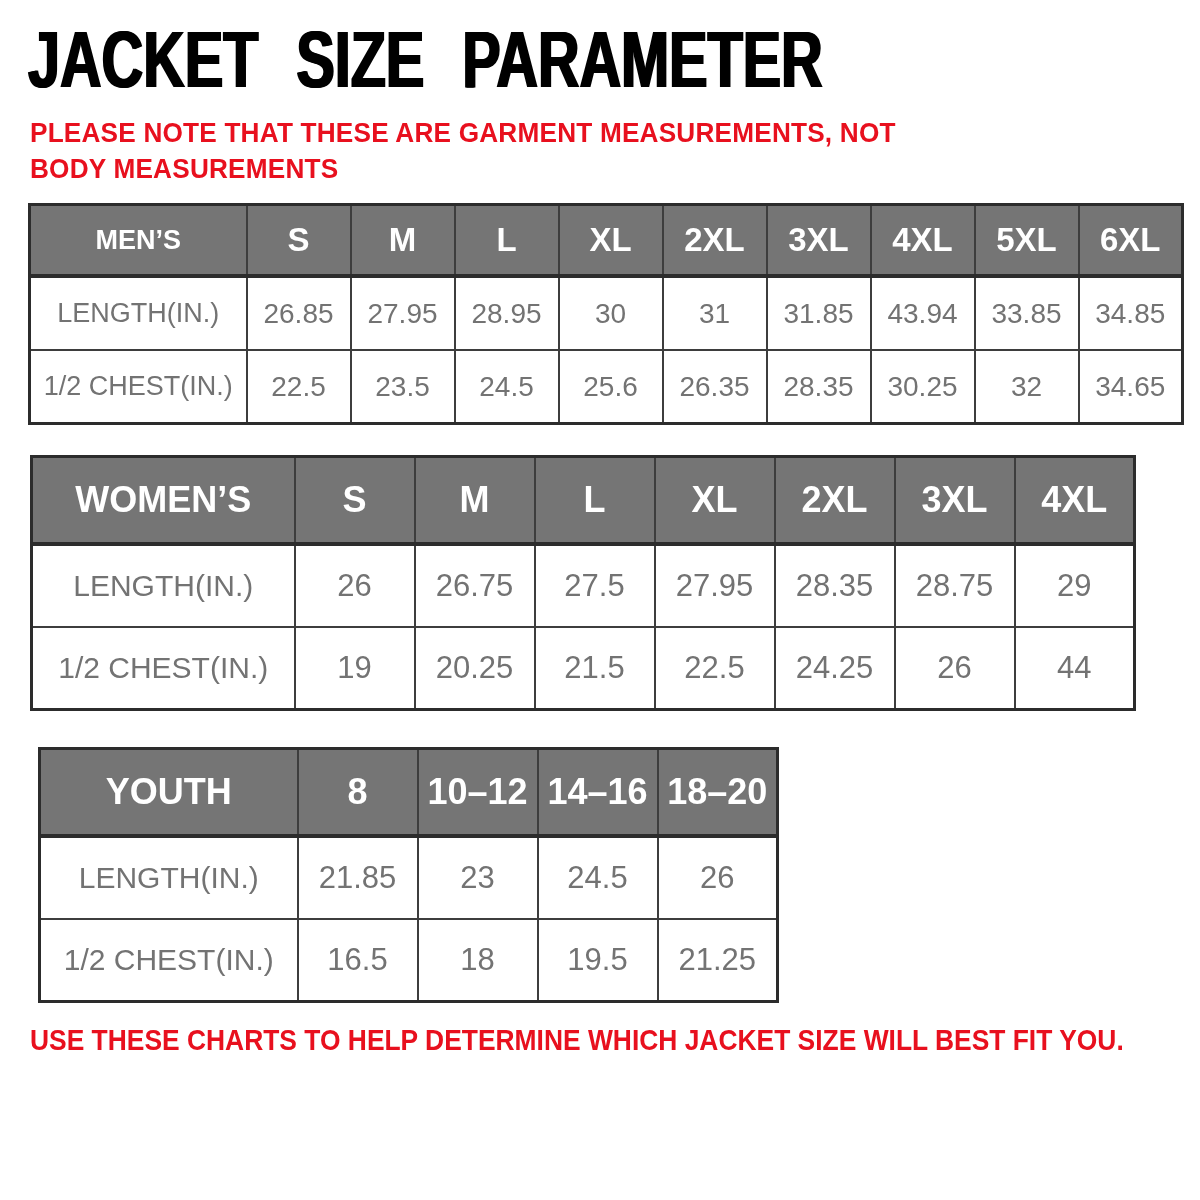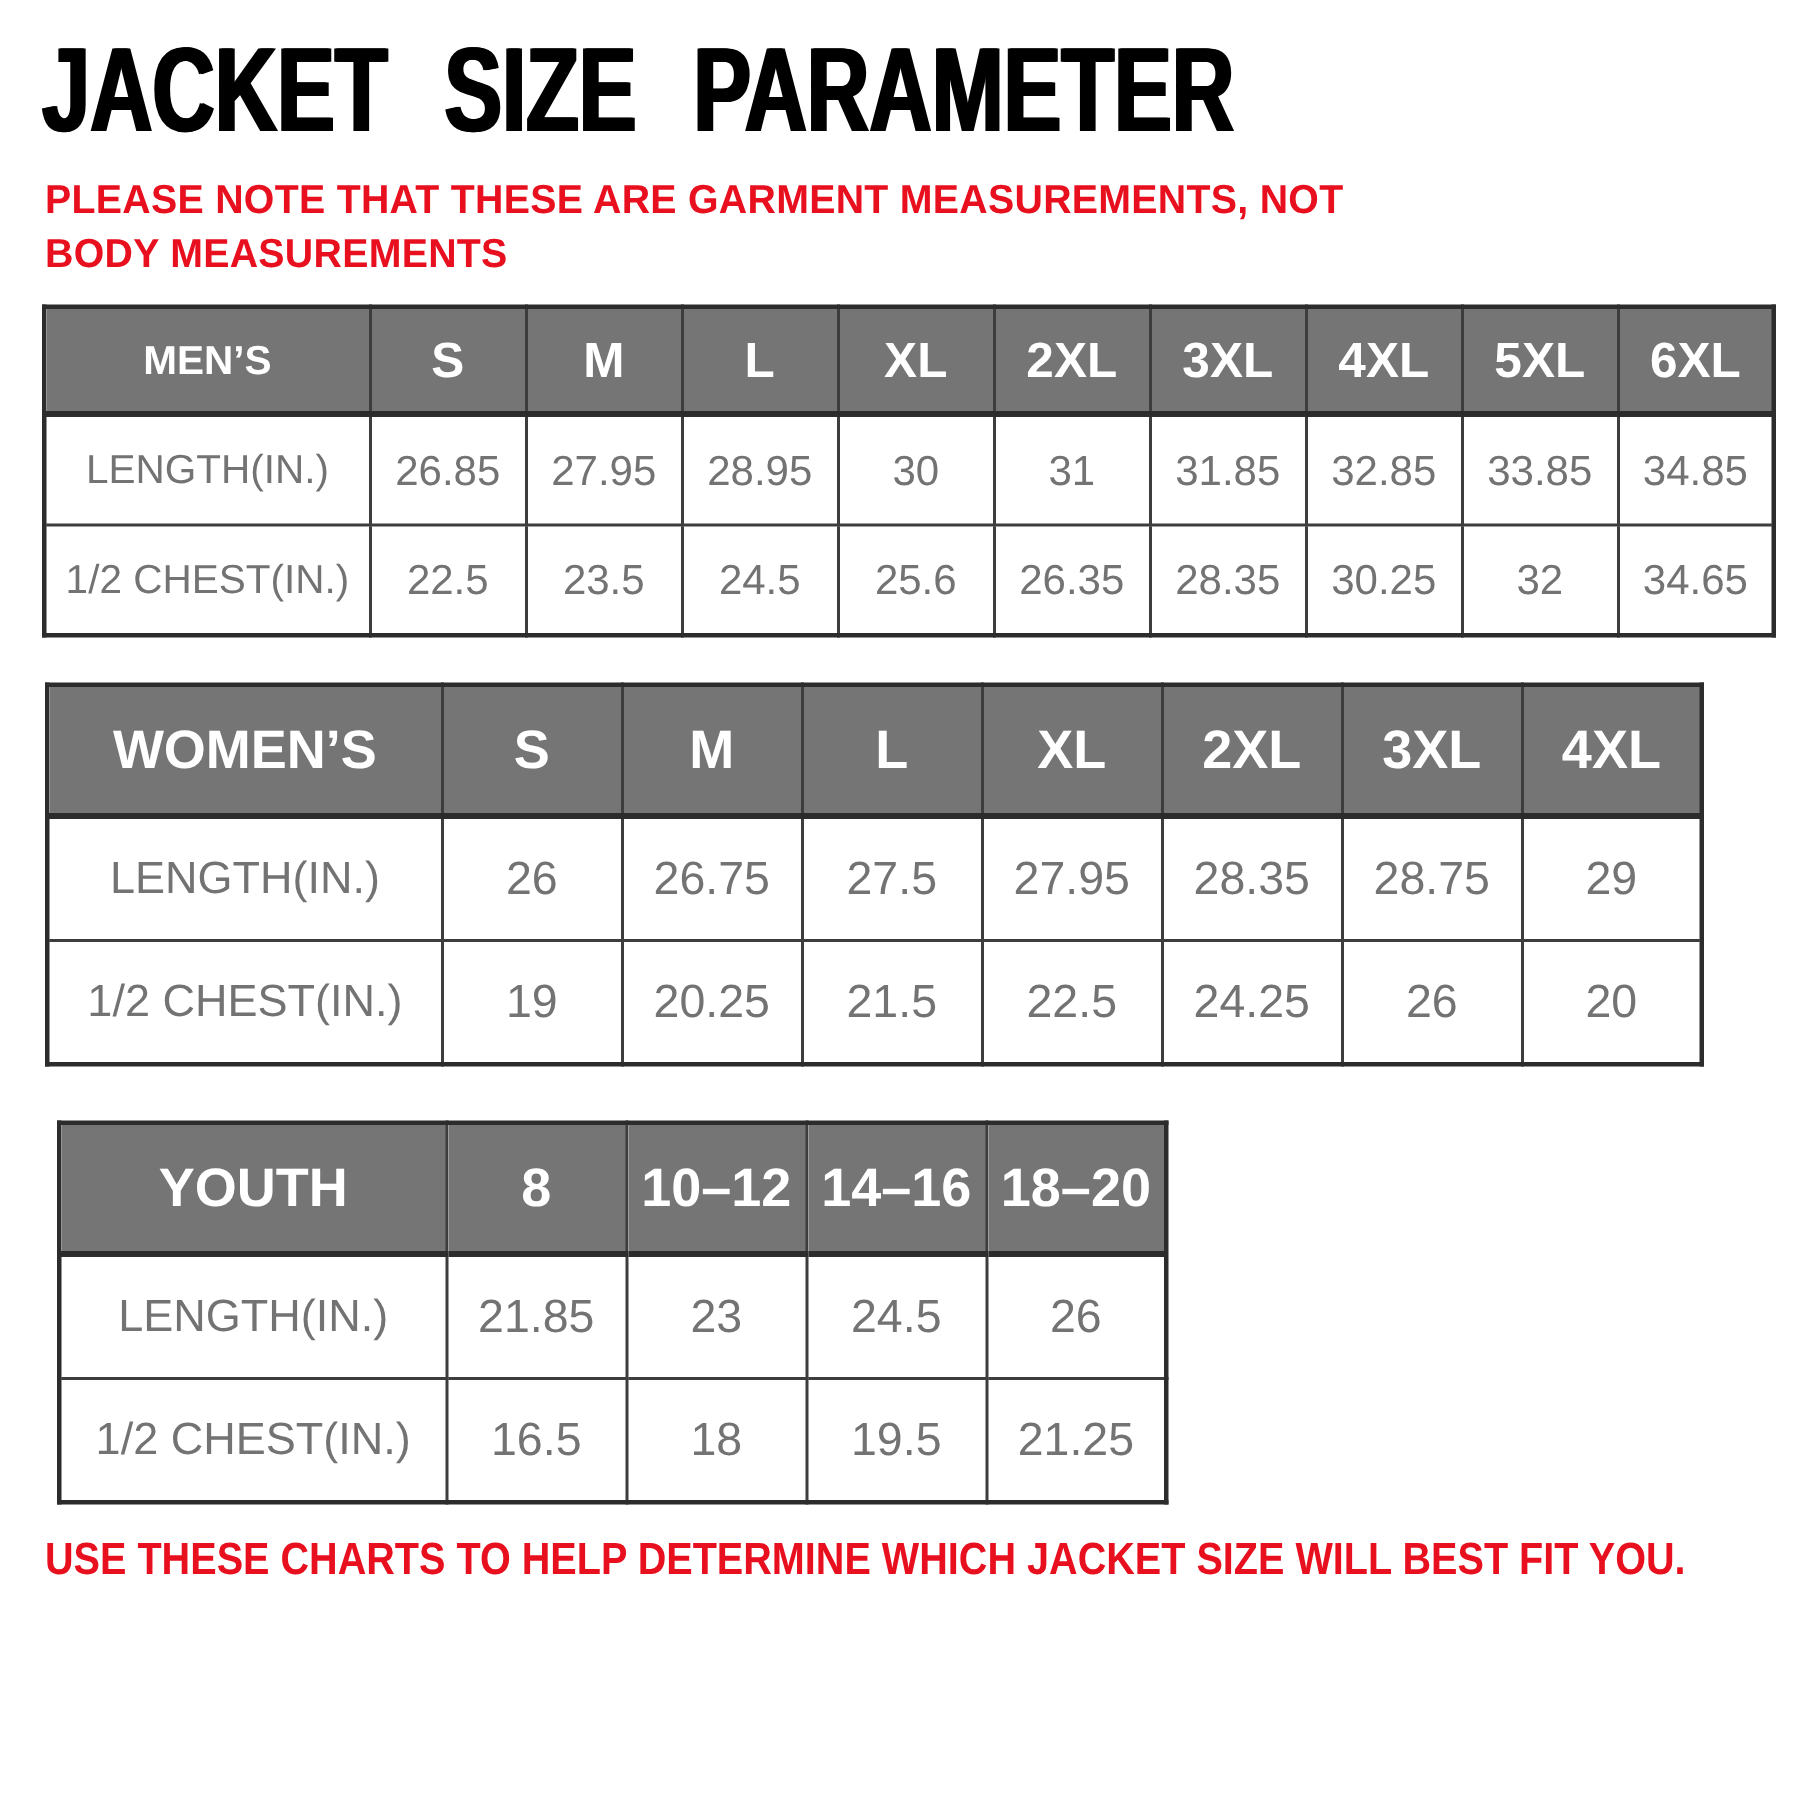--- a/index.html
+++ b/index.html
@@ -137,21 +137,21 @@
     </thead>
     <tbody>
       <tr>
         <td class="rowlabel">LENGTH(IN.)</td>
         <td>26.85</td>
         <td>27.95</td>
         <td>28.95</td>
         <td>30</td>
         <td>31</td>
         <td>31.85</td>
-        <td>32.85</td>
+        <td>43.94</td>
         <td>33.85</td>
         <td>34.85</td>
       </tr>
       <tr>
         <td class="rowlabel">1/2 CHEST(IN.)</td>
         <td>22.5</td>
         <td>23.5</td>
         <td>24.5</td>
         <td>25.6</td>
         <td>26.35</td>
@@ -198,21 +198,21 @@
         <td>29</td>
       </tr>
       <tr>
         <td class="rowlabel">1/2 CHEST(IN.)</td>
         <td>19</td>
         <td>20.25</td>
         <td>21.5</td>
         <td>22.5</td>
         <td>24.25</td>
         <td>26</td>
-        <td>20</td>
+        <td>44</td>
       </tr>
     </tbody>
   </table>
 
   <table class="t-youth">
     <colgroup>
       <col style="width:258px">
       <col style="width:120px">
         <col style="width:120px">
         <col style="width:120px">

